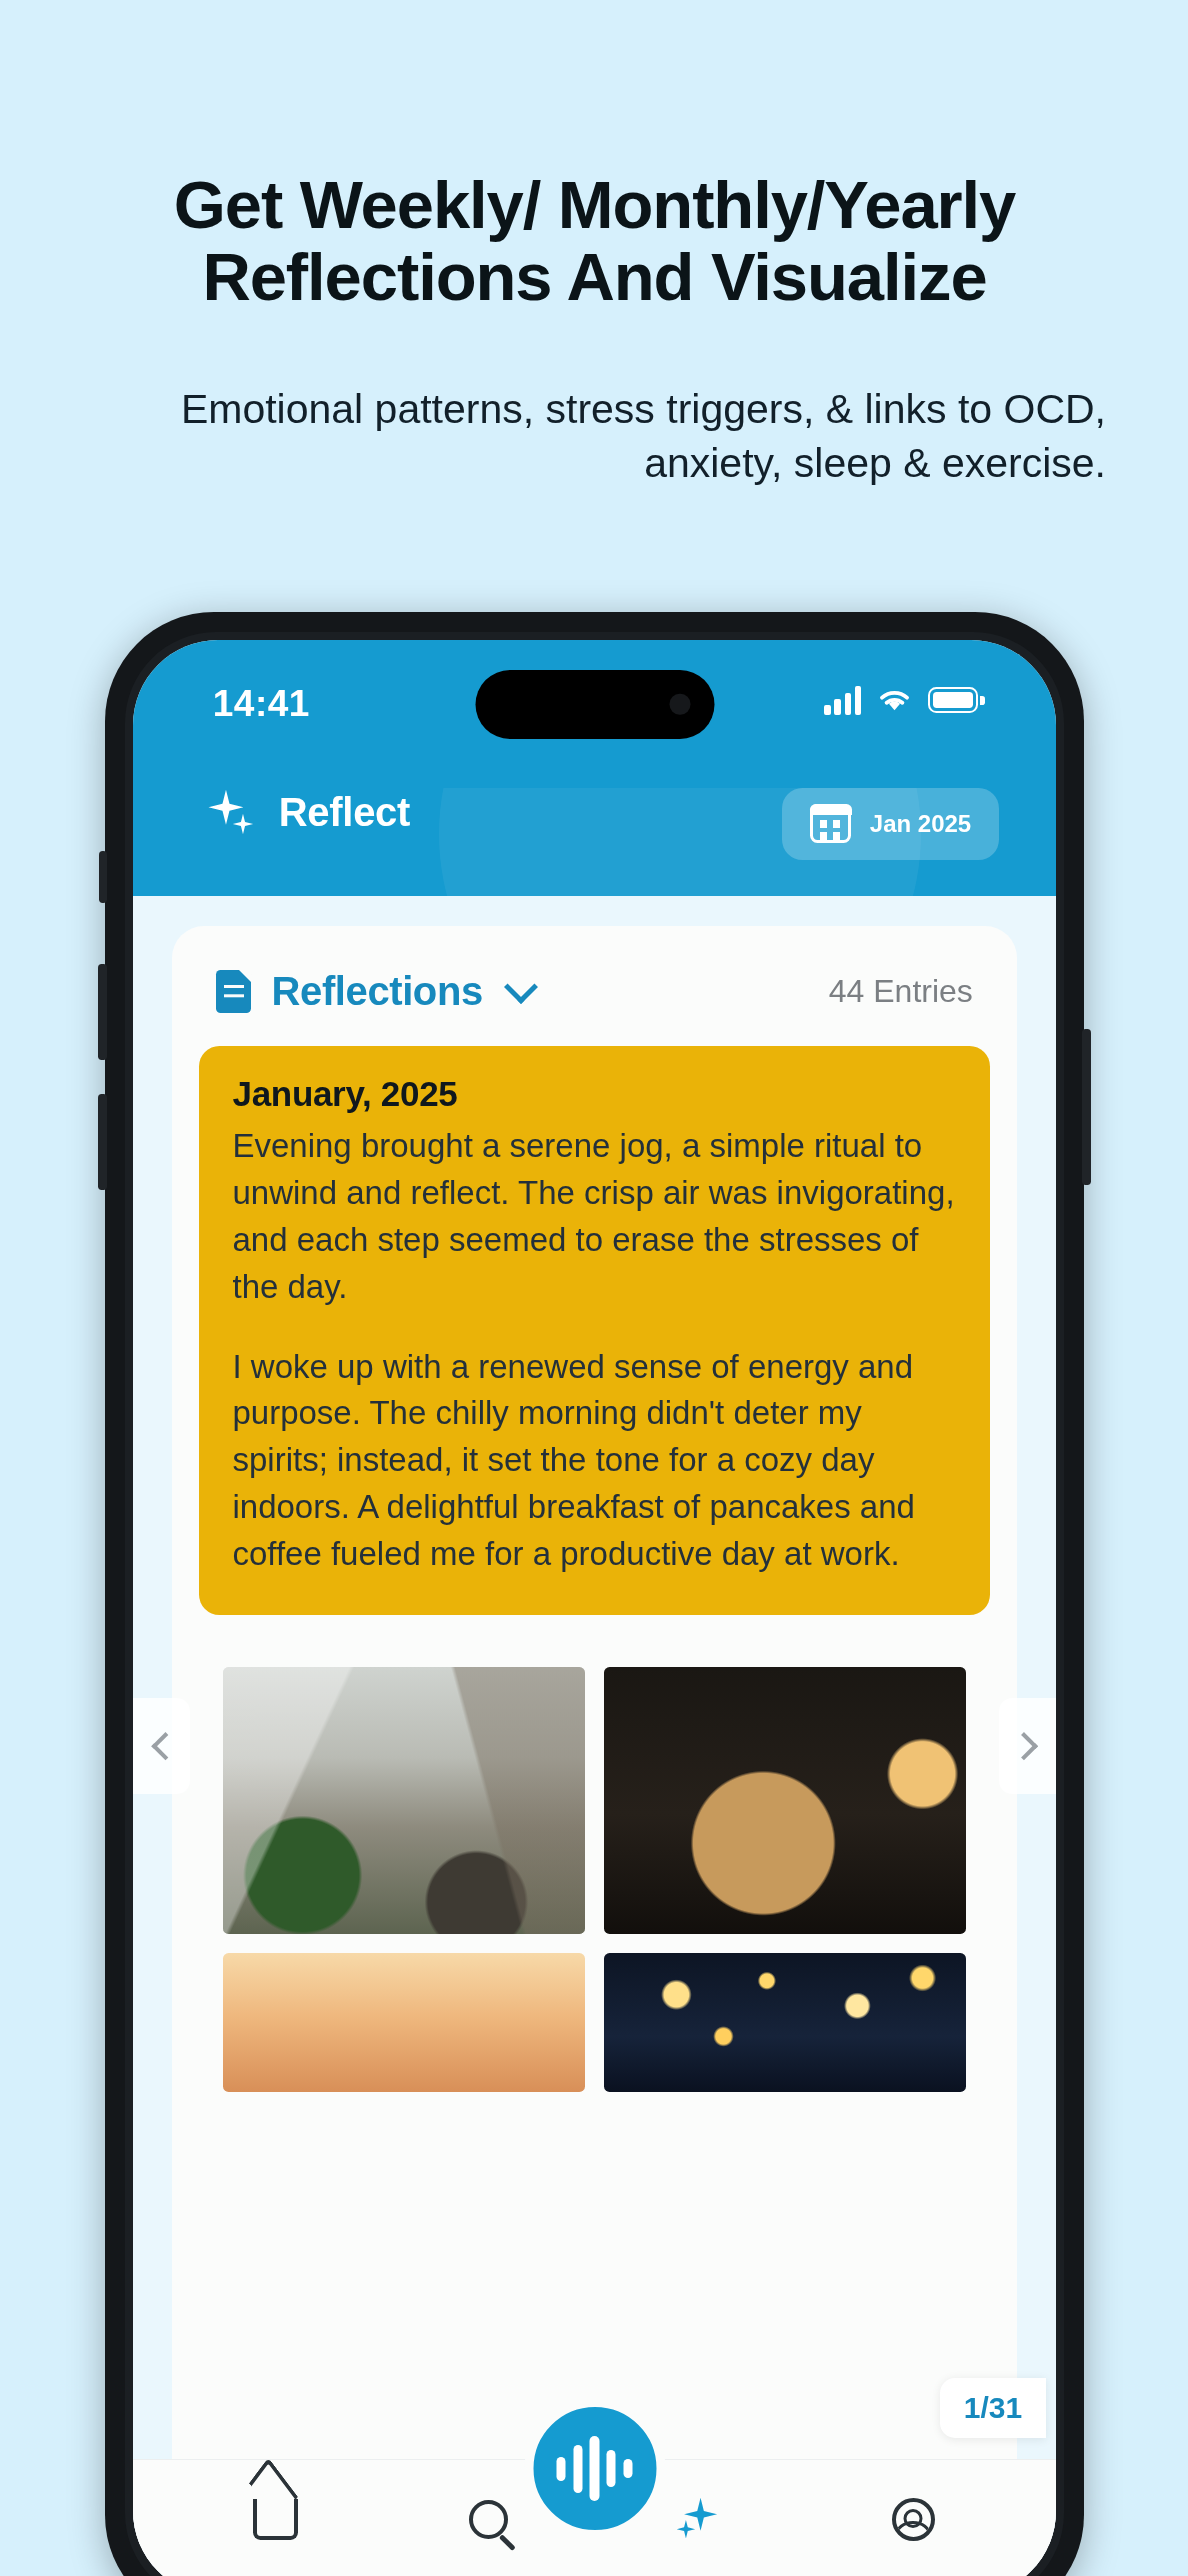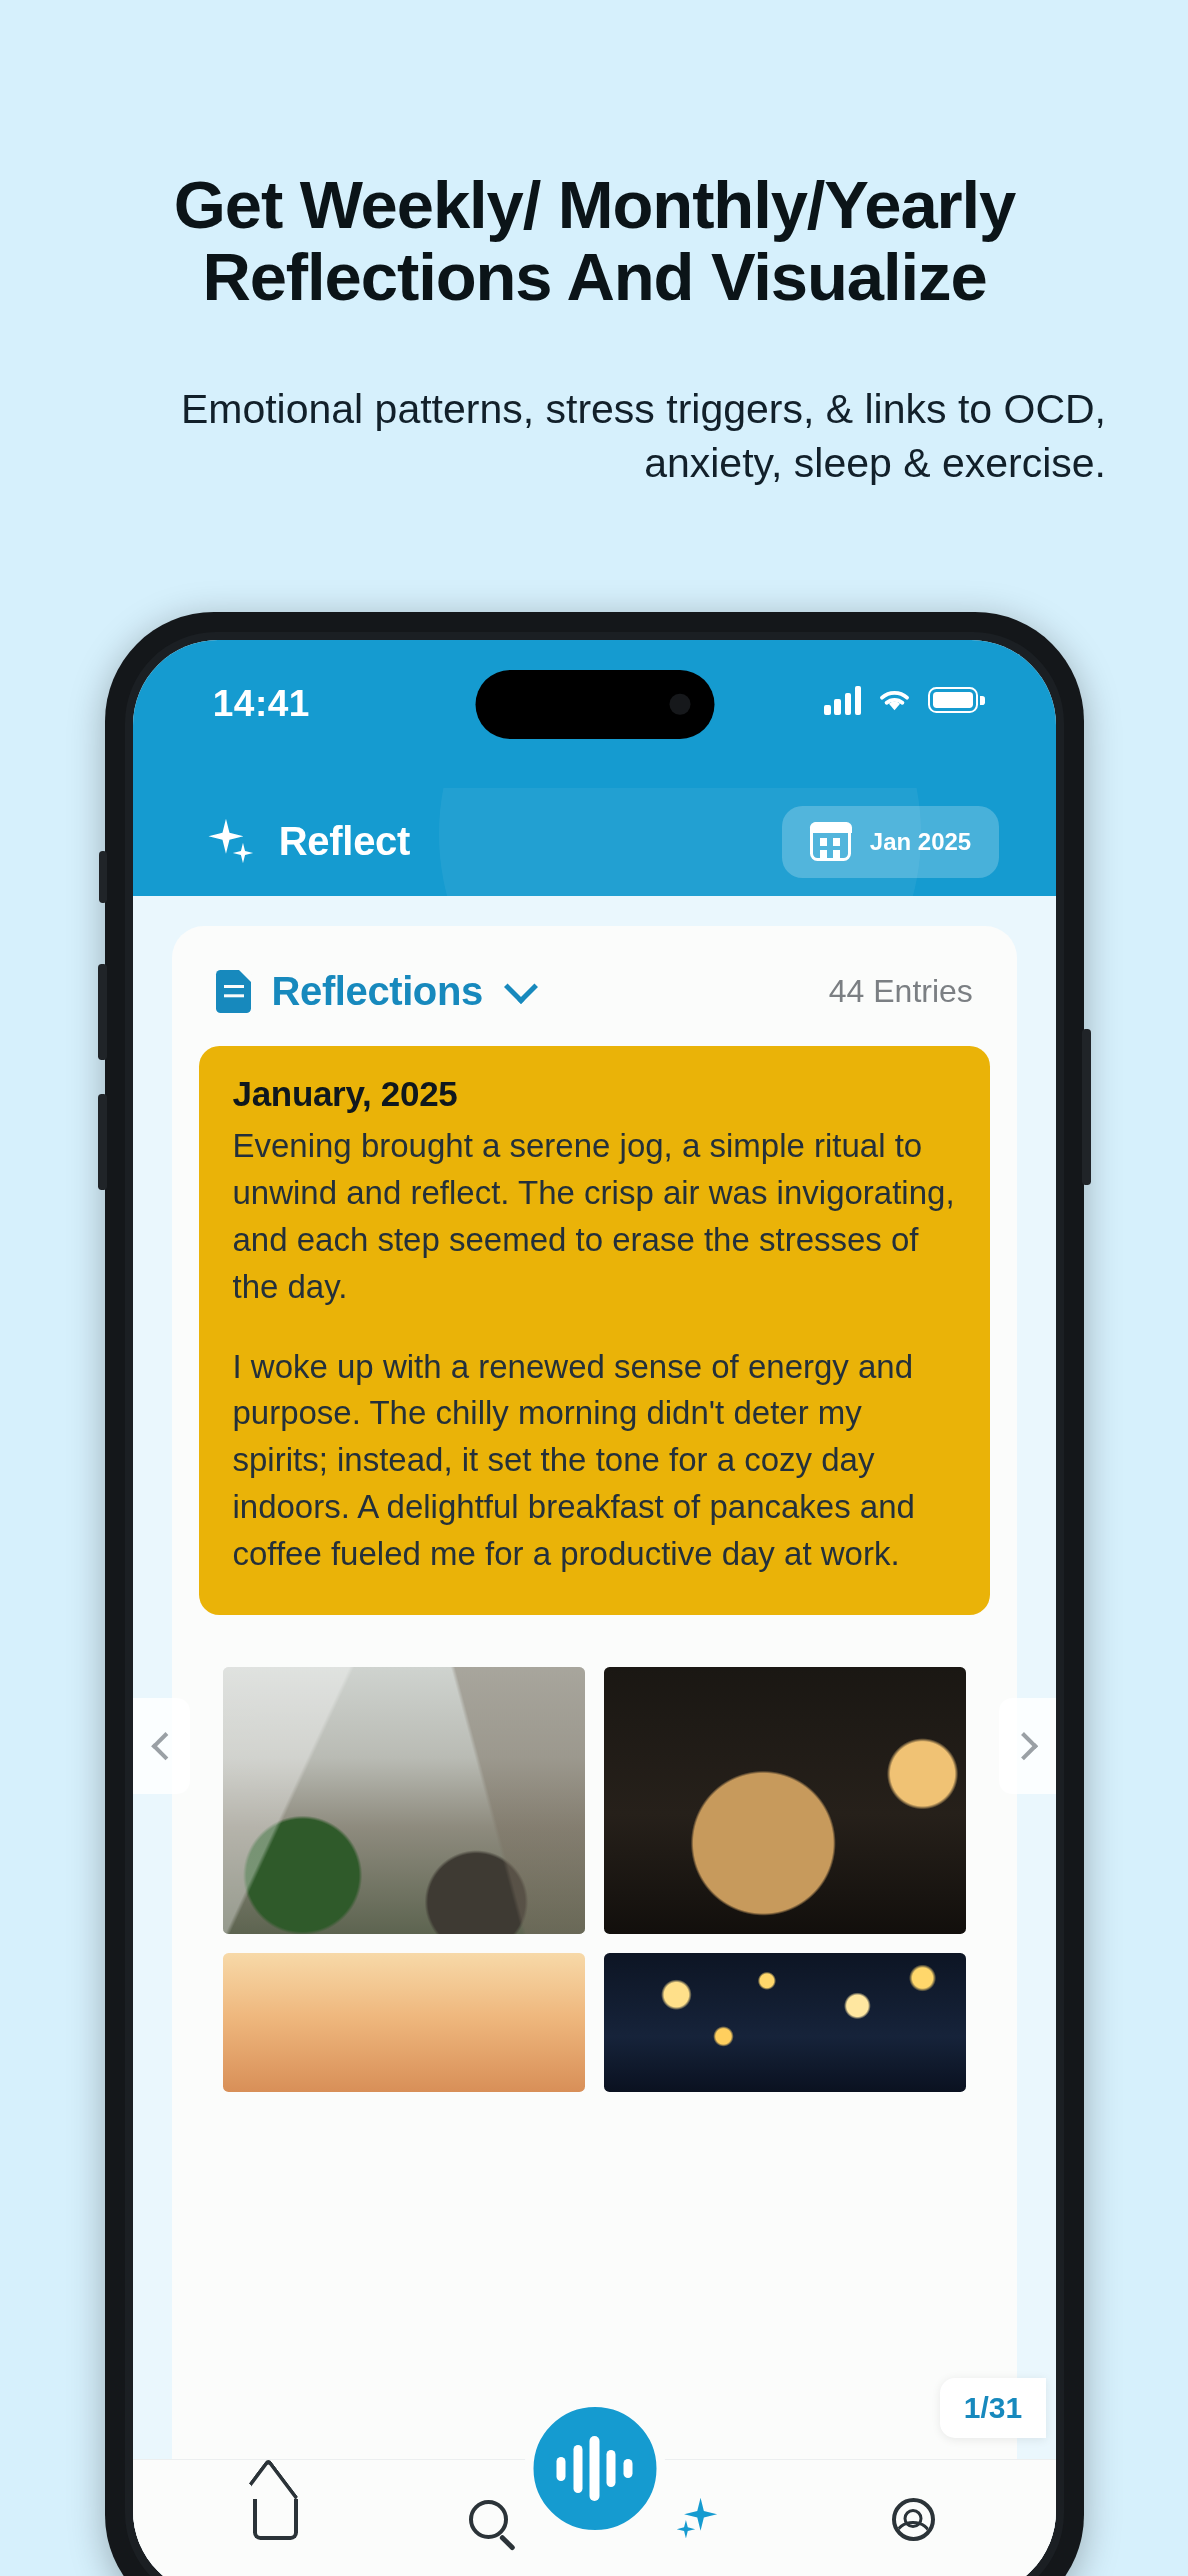--- a/index.html
+++ b/index.html
@@ -150,21 +150,21 @@
     border-radius: 0 2.8px 2.8px 0;
   }
   .battery i { display:block; width: 100%; height: 100%; background:#fff; border-radius:3.7px; }
 
   
   .appbar {
     position: relative;
     height: 108px;
     background: #159bd0;
     display: flex;
-    align-items: center;
+    align-items: flex-start;
     padding: 0 57px 0 72px;
     overflow: hidden;
   }
   .appbar::before {
     content:"";
     position:absolute;
     left: 306px; top: -195px;
     width: 482px; height: 482px;
     border-radius: 50%;
     background: rgba(255,255,255,0.06);

